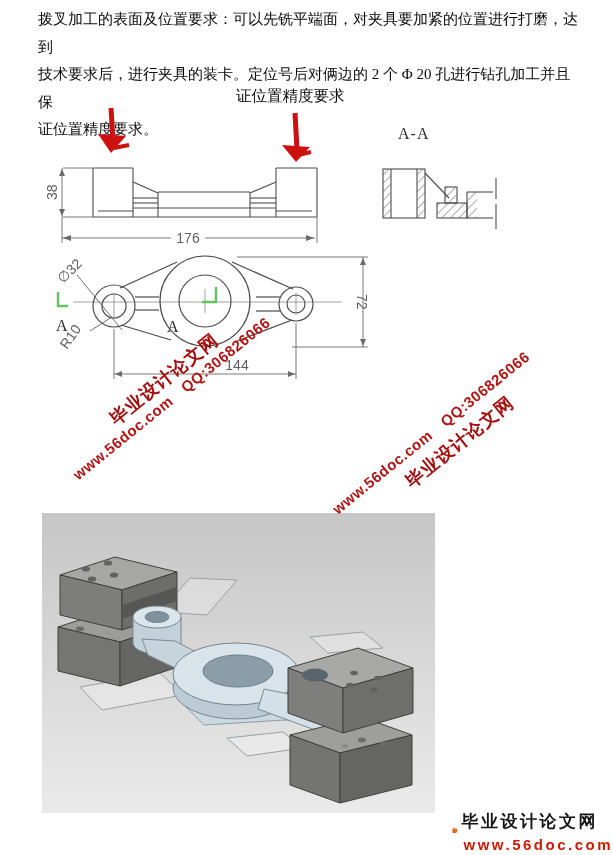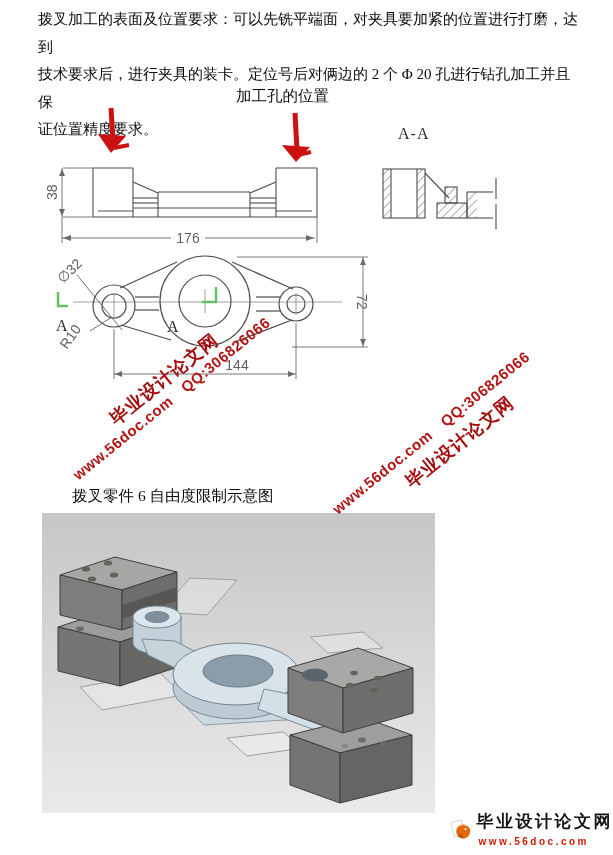--- a/index.html
+++ b/index.html
@@ -20,32 +20,32 @@
   .wm .contact{font-size:15px;font-weight:bold;color:#b31414;letter-spacing:.5px;}
   #wm1{left:55px;top:452px;}
   #wm1 .site{left:64px;top:0;}
   #wm1 .contact{left:0;top:23px;}
   #wm2{left:329px;top:504px;}
   #wm2 .contact{left:0;top:0;}
   #wm2 .site{left:74px;top:22px;}
   #logo{left:450px;top:810px;width:163px;height:42px;display:flex;align-items:flex-start;z-index:4;}
   #logo-text{margin-left:3px;}
   #logo-name{font-family:"Liberation Sans",sans-serif;font-size:17px;font-weight:bold;color:#141414;letter-spacing:2.5px;white-space:nowrap;}
-  #logo-url{font-family:"Liberation Sans",sans-serif;font-size:10px;font-weight:bold;color:#cc1c00;letter-spacing:2.5px;margin-top:3px;margin-left:2px;white-space:nowrap;}
+  #logo-url{font-family:"Liberation Sans",sans-serif;font-size:15px;font-weight:bold;color:#cc1c00;letter-spacing:2.5px;margin-top:3px;margin-left:2px;white-space:nowrap;}
 </style>
 </head>
 <body>
 
 <div id="page">
 
   <div class="abs" id="intro">拨叉加工的表面及位置要求：可以先铣平端面，对夹具要加紧的位置进行打磨，达到
 技术要求后，进行夹具的装卡。定位号后对俩边的 2 个 Φ 20 孔进行钻孔加工并且保
 证位置精度要求。</div>
 
-  <div class="abs caption" id="caption1">加工孔的位置</div>
+  <div class="abs caption" id="caption1">证位置精度要求</div>
 
   <svg class="abs" style="left:30px;top:103px;" width="540" height="290" viewBox="0 0 540 290">
     <defs>
       <pattern id="hatch" width="6" height="6" patternUnits="userSpaceOnUse" patternTransform="rotate(45)">
         <line x1="0" y1="0" x2="0" y2="6" stroke="#5a5a5a" stroke-width="1"></line>
       </pattern>
     </defs>
 
     <g stroke="#4c4c4c" stroke-width="1.1" fill="none">
       <line x1="63" y1="65" x2="103" y2="65"></line>
@@ -164,21 +164,20 @@
         <line x1="84" y1="226" x2="84" y2="276"></line>
           <line x1="266" y1="220" x2="266" y2="276"></line>
         <line x1="84" y1="271" x2="266" y2="271"></line>
       </g>
       <polygon points="92,268 92,274 85,271" fill="#6a6a6a"></polygon>
       <polygon points="258,268 258,274 265,271" fill="#6a6a6a"></polygon>
       <text class="dimtxt" font-size="15" x="207" y="267" text-anchor="middle">144</text>
     </g>
   </svg>
 
-  <div class="abs caption" id="caption2">拨叉零件 6 自由度限制示意图</div>
 
   <svg class="abs" style="left:42px;top:513px;" width="393" height="300" viewBox="0 0 393 300">
     <defs>
       <linearGradient id="bgGrad" x1="0" y1="0" x2="0" y2="1">
         <stop offset="0" stop-color="#c6c6c6"></stop>
           <stop offset="1" stop-color="#eaeaea"></stop>
       </linearGradient>
     </defs>
     <rect width="393" height="300" fill="url(#bgGrad)"></rect>
 

